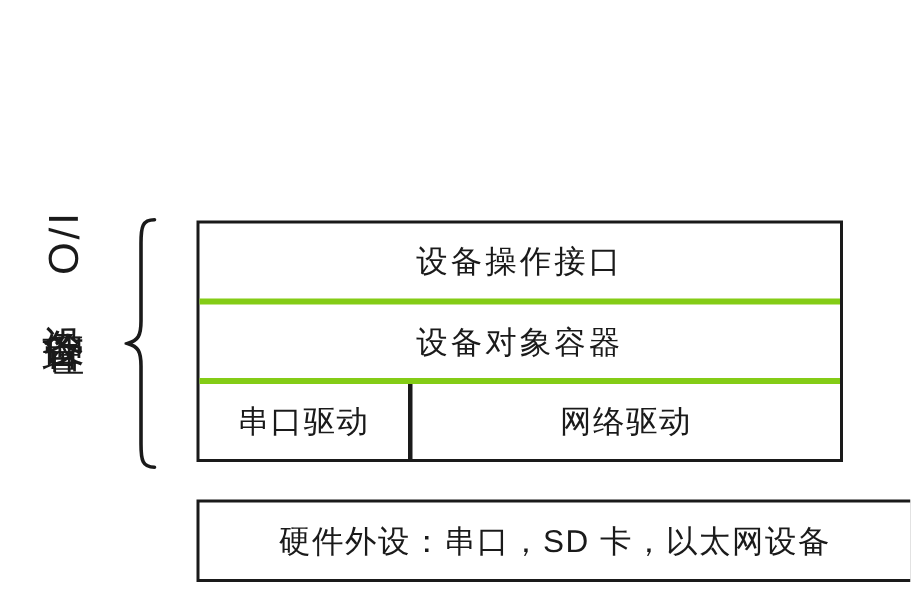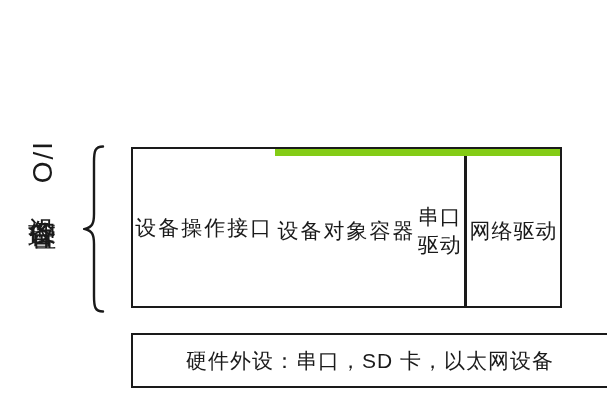--- a/index.html
+++ b/index.html
@@ -57,33 +57,33 @@
   
   .io-stack {
     position: absolute;
     left: 131px;
     top: 147px;
     width: 431px;
     height: 161px;
     border: 2px solid #1a1a1a;
     box-sizing: border-box;
     display: flex;
-    flex-direction: row;
+    flex-direction: column;
     background: #ffffff;
   }
   .stack-row {
     flex: 1;
     display: flex;
     align-items: center;
     justify-content: center;
     font-size: 21px;
     letter-spacing: 2px;
   }
   .stack-row + .stack-row {
-    border-top: 7px solid #84cc16;
+    border-top: 4px solid #84cc16;
   }
   .driver-row {
     display: flex;
     align-items: stretch;
     padding: 0;
     font-family: Liberation Serif, serif;
   }
   .driver-cell {
     display: flex;
     align-items: center;

